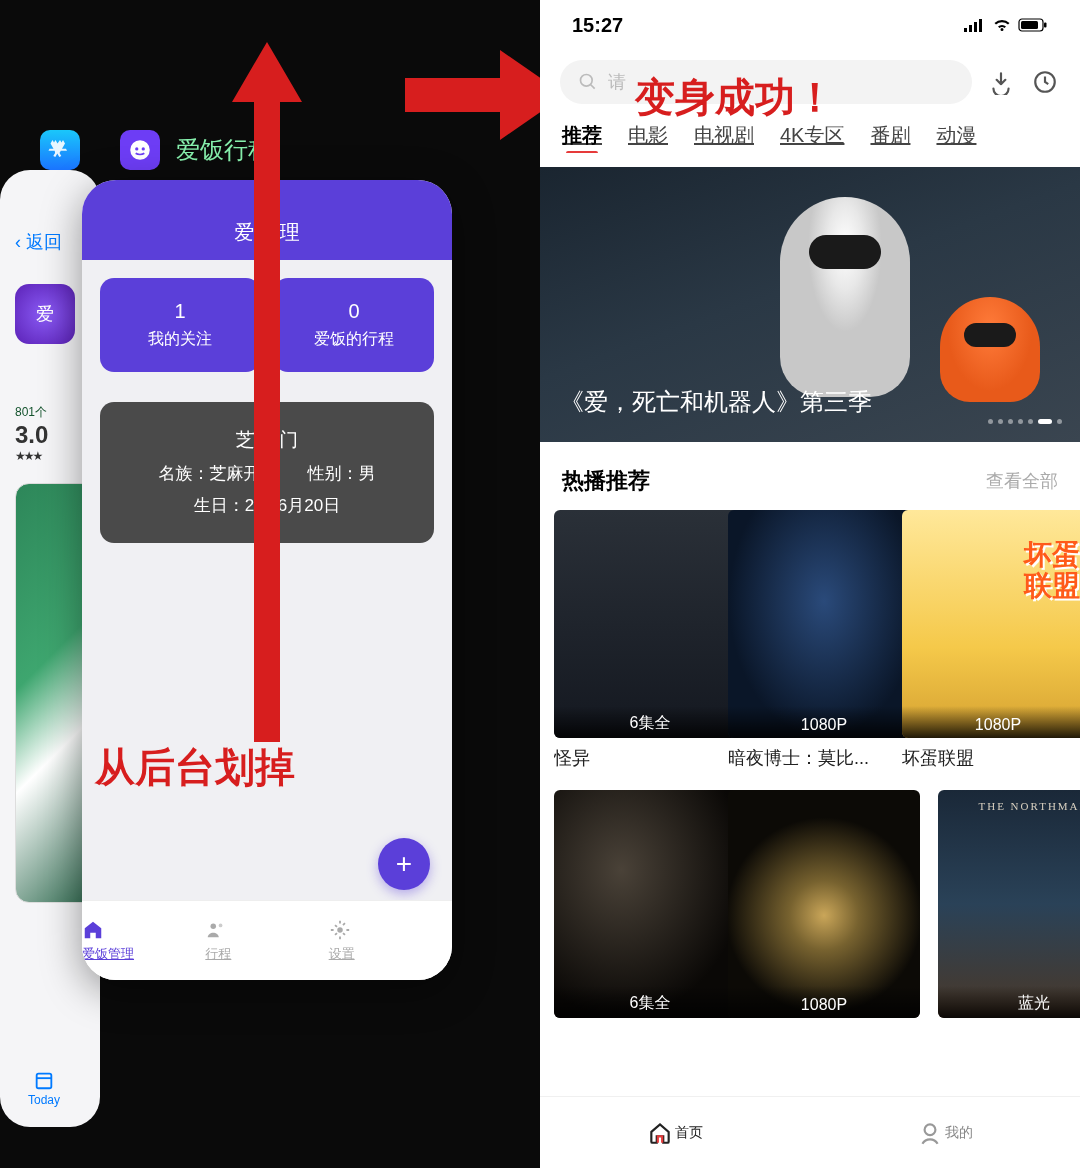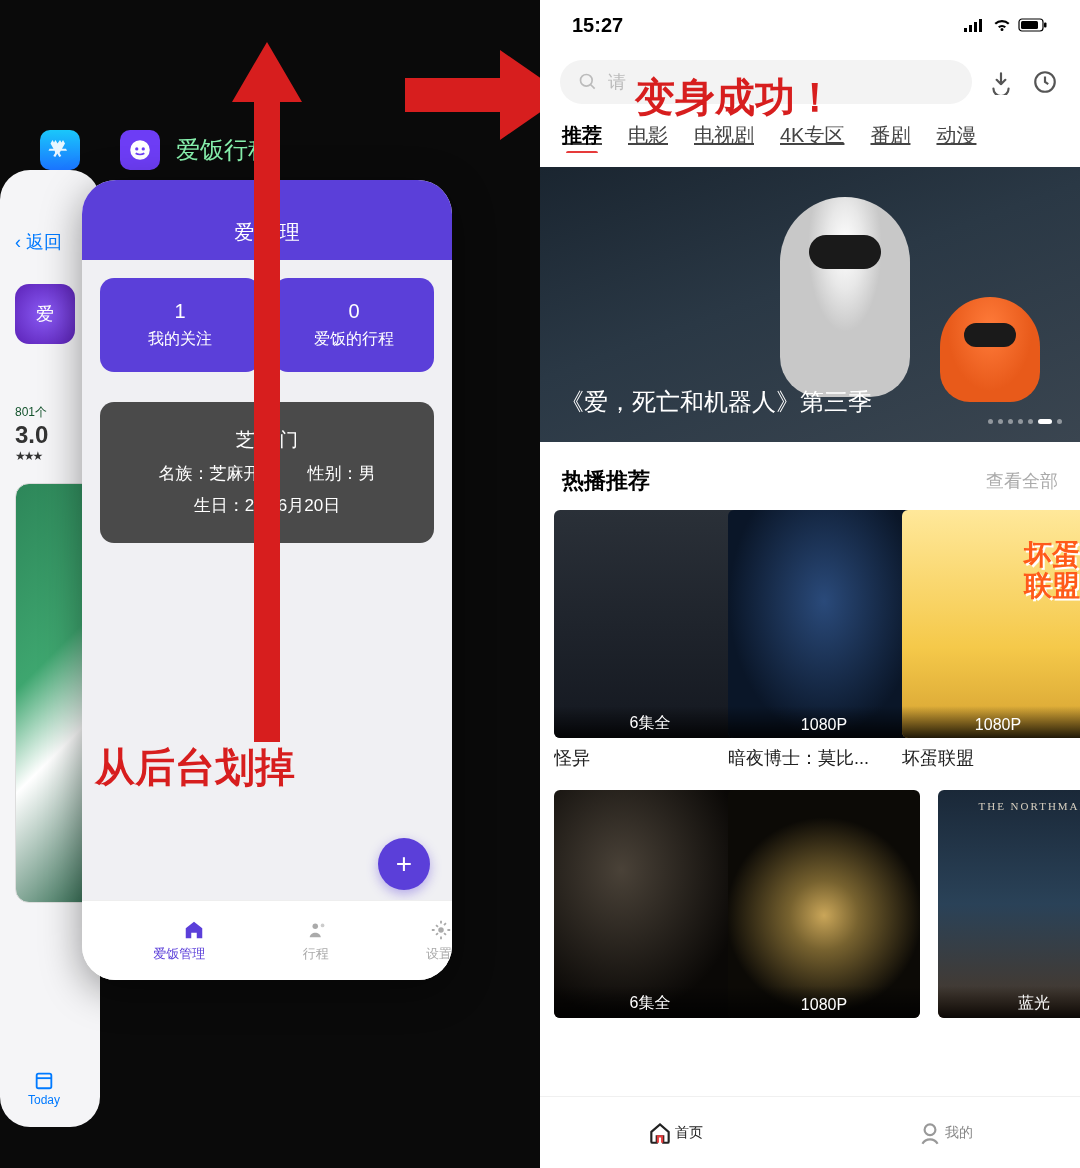--- a/index.html
+++ b/index.html
@@ -32,21 +32,21 @@
 .fg-body { padding: 18px; background: #f0f0f3; height: 640px; }
 .fg-stats { display:flex; gap:14px; }
 .fg-stat { flex:1; background:#5b3fd9; color:#fff; border-radius:14px; padding:22px 0; text-align:center; }
 .fg-stat-num { font-size:20px; }
 .fg-stat-lbl { font-size:16px; margin-top:6px; }
 .fg-info { margin-top:30px; background:#4a4a4a; color:#fff; border-radius:14px; padding:20px 18px; text-align:center; font-size:17px; line-height:1.9; }
 .fg-info-name { font-size:19px; }
 .fg-info-row { display:flex; justify-content:center; gap:30px; }
 .fg-fab { position:absolute; right:22px; bottom:90px; width:52px; height:52px; border-radius:50%; background:#5b3fd9; color:#fff; display:flex;align-items:center;justify-content:center; font-size:28px; box-shadow:0 4px 12px rgba(91,63,217,.4); }
 .fg-tabbar { position:absolute; bottom:0; left:0; right:0; height:80px; background:#fff; display:flex; border-top:1px solid #eee; }
-.fg-tab { flex:1; display:flex; flex-direction:column; align-items:flex-end; justify-content:center; font-size:13px; color:#aaa; gap:4px; }
+.fg-tab { flex:1; display:flex; flex-direction:column; align-items:flex-start; justify-content:center; font-size:13px; color:#aaa; gap:4px;text-decoration:underline; }
 .fg-tab.active { color:#5b3fd9; }
 
 
 .ann-left { position:absolute; left:95px; top:740px; color:#d71e1e; font-size:40px; font-weight:700; }
 .arrow-left { position:absolute; left:232px; top:42px; }
 .arrow-right-big { position:absolute; left:405px; top:50px; }
 .ann-right { position:absolute; left:635px; top:70px; color:#d71e1e; font-size:40px; font-weight:700; z-index:10; }
 
 
 .right-panel { position:absolute; left:540px; top:0; width:540px; height:1168px; background:#fff; }

